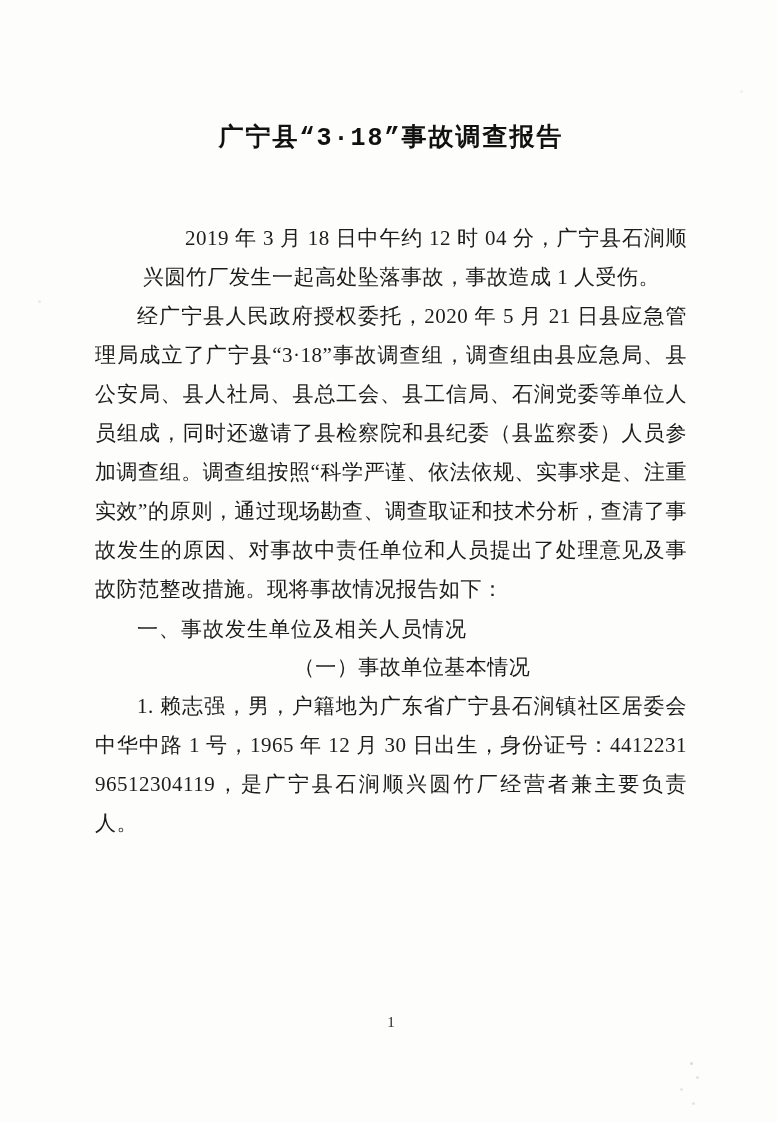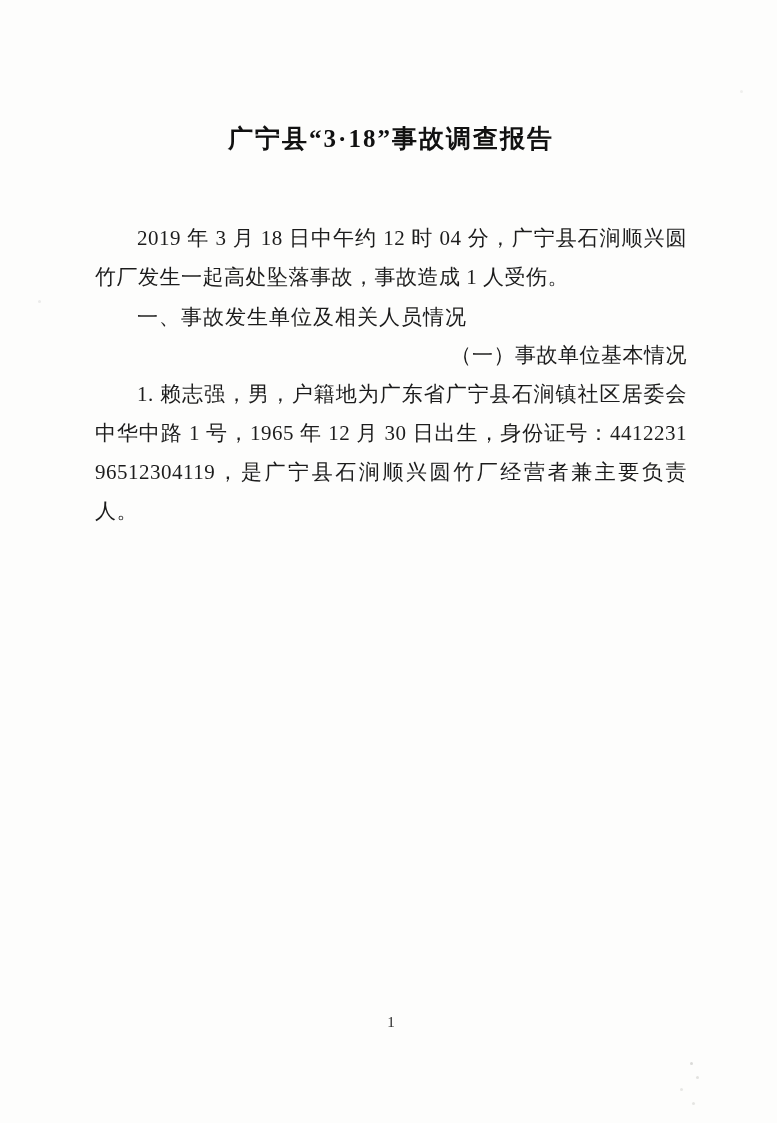--- a/index.html
+++ b/index.html
@@ -27,41 +27,43 @@
   }
   .doc-title {
     margin: 0;
     margin-top: 122px;
     text-align: center;
     font-size: 25px;
     line-height: 34px;
     font-weight: bold;
     letter-spacing: 2px;
     color: #111;
+    font-family: Liberation Mono, monospace;
   }
   p.body-para, p.sub-heading, h2.section-heading {
     margin: 0;
     font-size: 21px;
     line-height: 39px;
     text-align: justify;
     text-indent: 2em;
     letter-spacing: 0.5px;
     word-break: break-all;
   }
   p.first-para {
     margin-top: 63px;
+    margin-left: 48px;
   }
   h2.section-heading {
     font-weight: normal;
     font-family: "Liberation Sans", "DejaVu Sans", sans-serif;
     letter-spacing: 1px;
     text-align: left;
   }
   p.sub-heading {
-    text-align: right;
+    text-align: center;
   }
   .page-number {
     position: absolute;
     top: 1014px;
     left: 95px;
     width: 592px;
     text-align: center;
     font-size: 15px;
     color: #2a2a2a;
     font-family: "Liberation Serif", "DejaVu Serif", serif;
@@ -81,20 +83,21 @@
 </style>
 </head>
 <body>
 
 <div class="page">
   <div class="content">
     <h1 class="doc-title">广宁县“3·18”事故调查报告</h1>
 
     <p class="body-para first-para">2019 年 3 月 18 日中午约 12 时 04 分，广宁县石涧顺兴圆竹厂发生一起高处坠落事故，事故造成 1 人受伤。</p>
 
+    <p class="body-para">经广宁县人民政府授权委托，2020 年 5 月 21 日县应急管理局成立了广宁县“3·18”事故调查组，调查组由县应急局、县公安局、县人社局、县总工会、县工信局、石涧党委等单位人员组成，同时还邀请了县检察院和县纪委（县监察委）人员参加调查组。调查组按照“科学严谨、依法依规、实事求是、注重实效”的原则，通过现场勘查、调查取证和技术分析，查清了事故发生的原因、对事故中责任单位和人员提出了处理意见及事故防范整改措施。现将事故情况报告如下：</p>
 
     <h2 class="section-heading">一、事故发生单位及相关人员情况</h2>
 
     <p class="sub-heading">（一）事故单位基本情况</p>
 
 
 
     <p class="body-para">1. 赖志强，男，户籍地为广东省广宁县石涧镇社区居委会中华中路 1 号，1965 年 12 月 30 日出生，身份证号：441223196512304119，是广宁县石涧顺兴圆竹厂经营者兼主要负责人。</p>
   </div>
 

